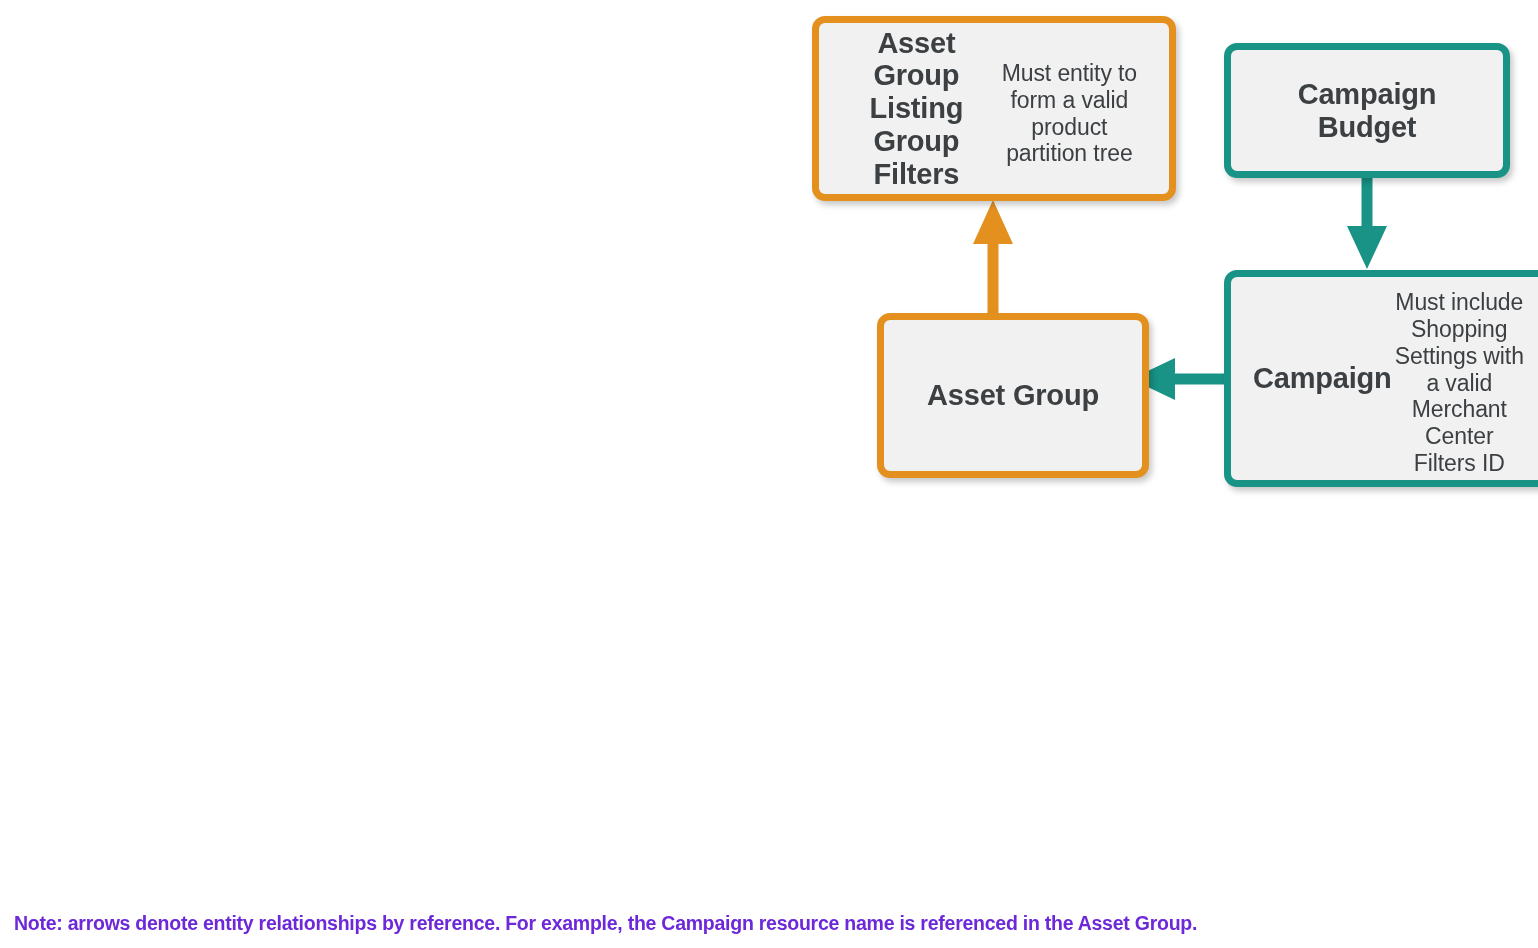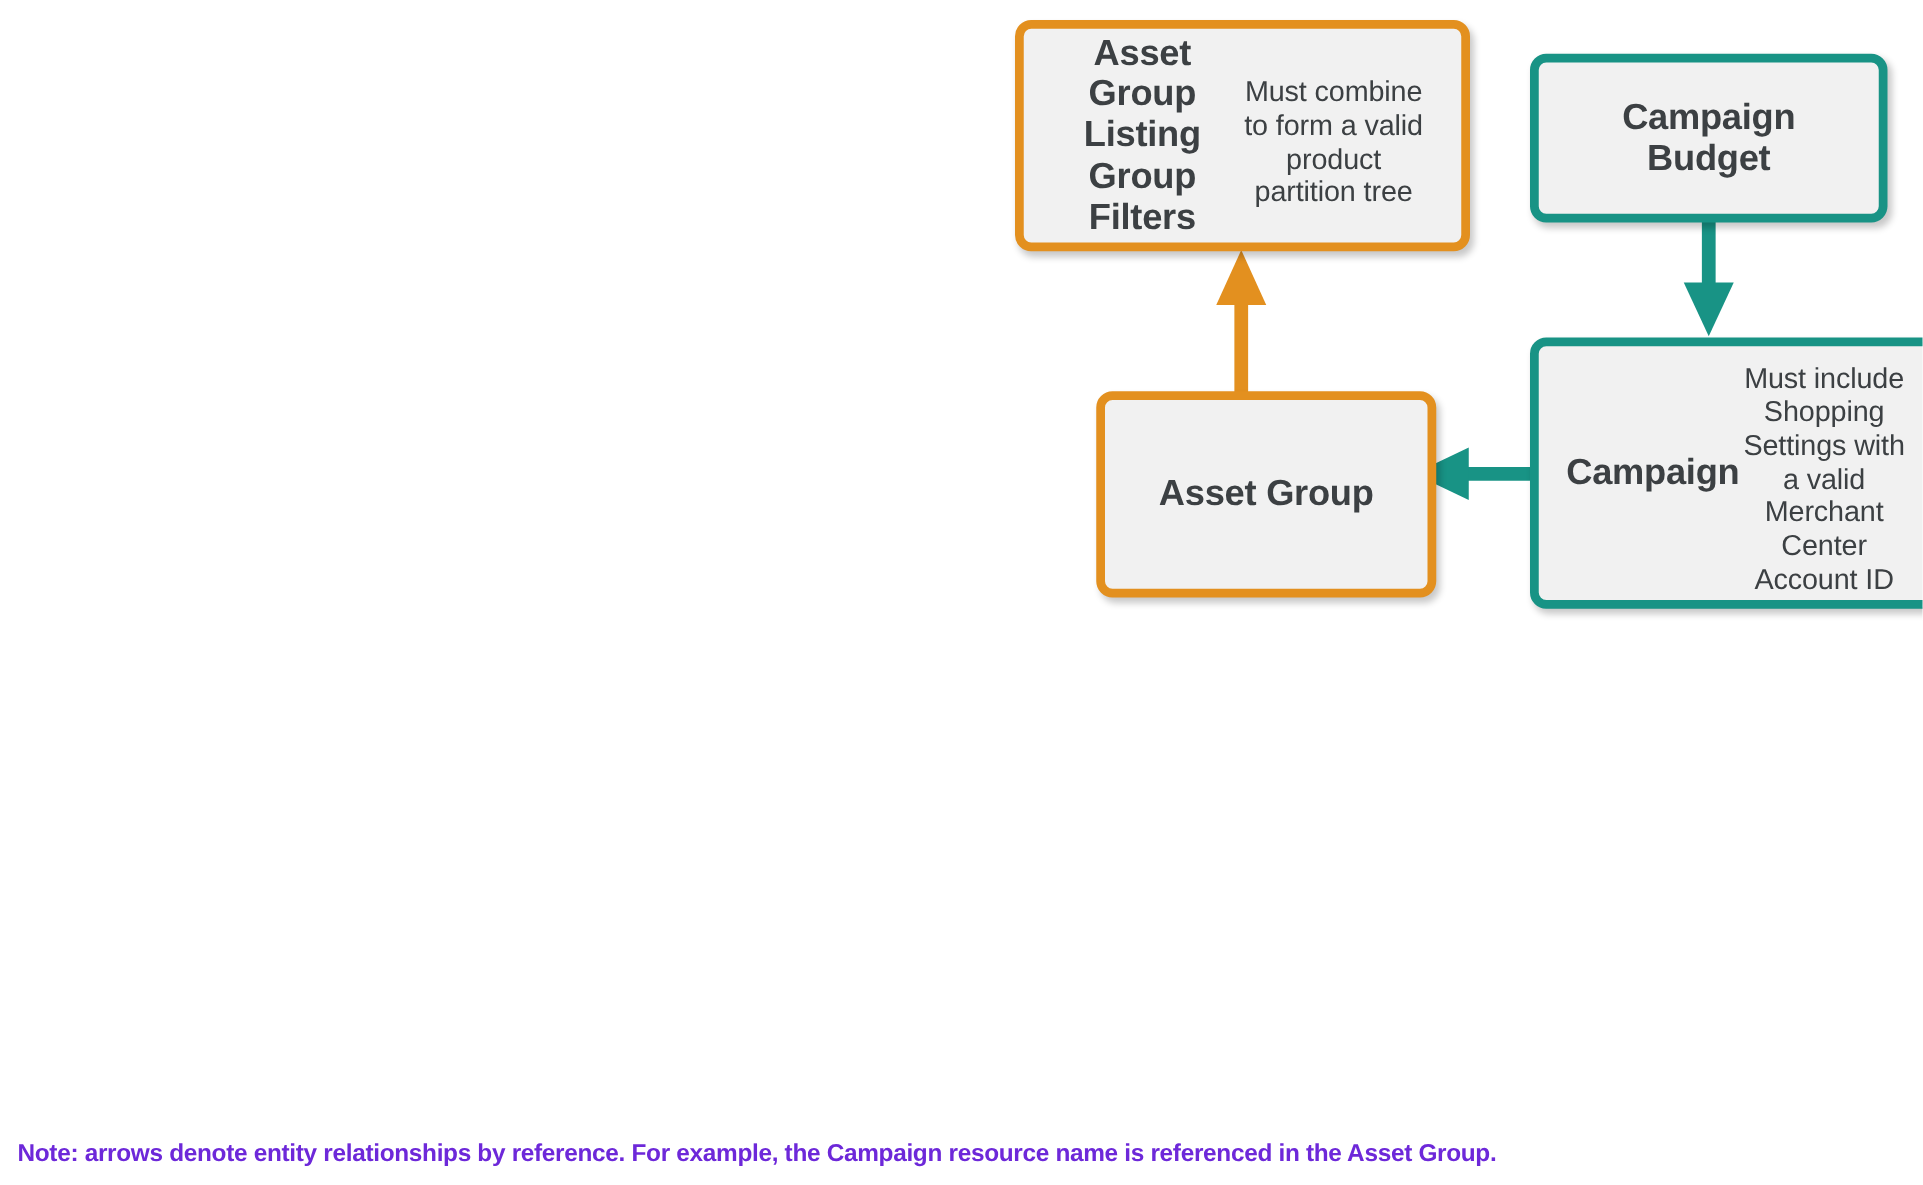--- a/index.html
+++ b/index.html
@@ -140,31 +140,31 @@
     </g>
 
     <g>
       <line x1="1226" y1="379" x2="1172" y2="379" stroke="#189385" stroke-width="11"></line>
       <polygon points="1131,379 1175,358 1175,400" fill="#189385"></polygon>
     </g>
   </svg>
 
   <div class="node" id="node-aglgf">
     <div class="node-title">Asset Group Listing Group Filters</div>
-    <div class="node-sub">Must combine to form a valid product partition tree</div>
+    <div class="node-sub">Must entity to form a valid product partition tree</div>
   </div>
 
   <div class="node" id="node-campaign-budget">
     <div class="node-title">Campaign Budget</div>
   </div>
 
   <div class="node" id="node-asset-group">
     <div class="node-title">Asset Group</div>
   </div>
 
   <div class="node" id="node-campaign">
     <div class="node-title">Campaign</div>
-    <div class="node-sub">Must include Shopping Settings with a valid Merchant Center Account ID</div>
+    <div class="node-sub">Must include Shopping Settings with a valid Merchant Center Filters ID</div>
   </div>
 
   <div id="footnote">Note: arrows denote entity relationships by reference. For example, the Campaign resource name is referenced in the Asset Group.</div>
 
 </div>
 
 </body></html>

